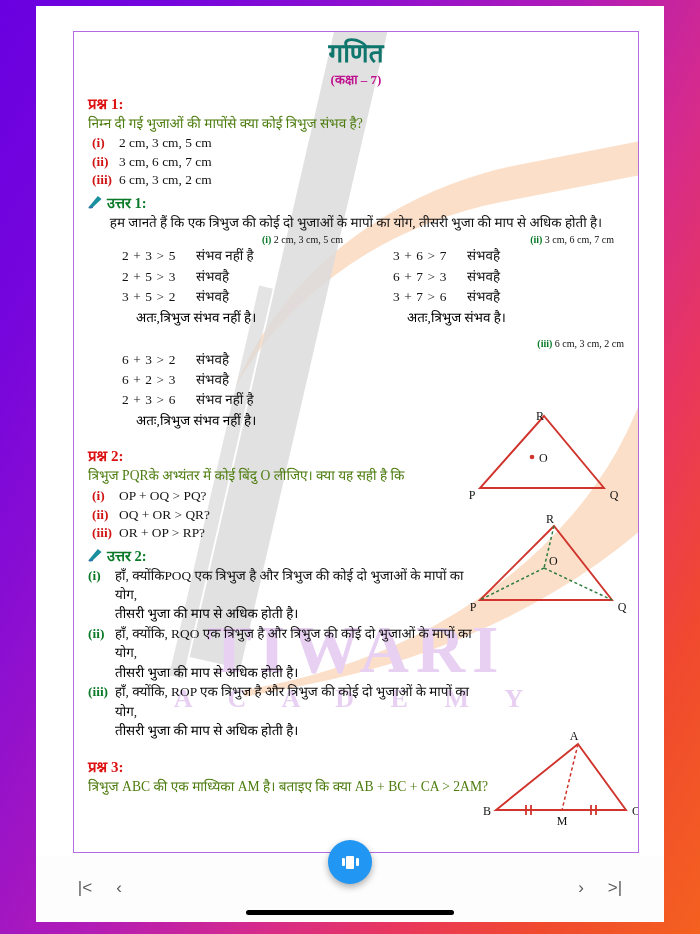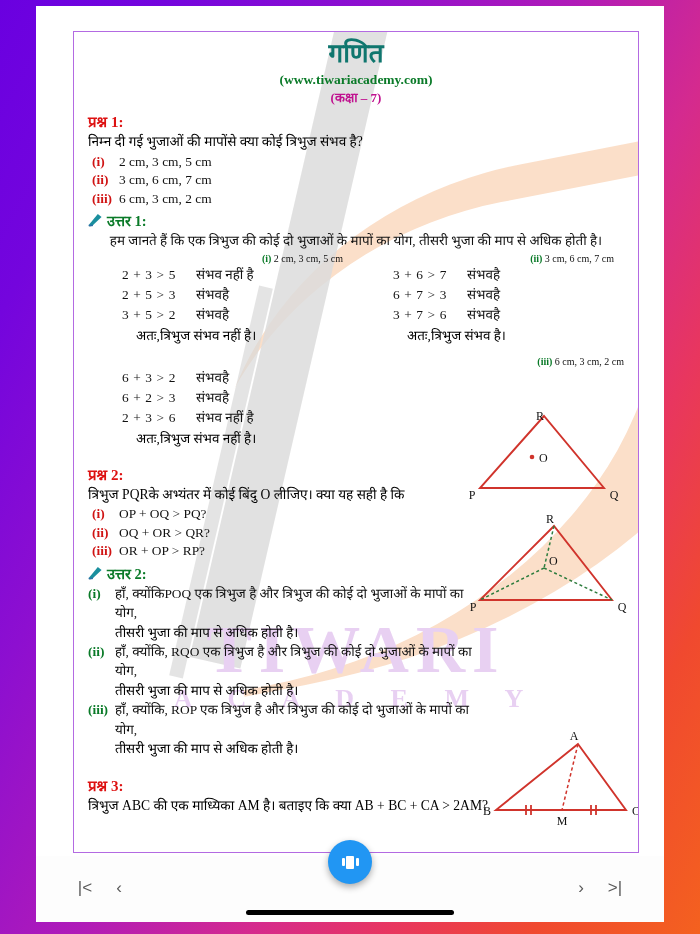--- a/index.html
+++ b/index.html
@@ -129,21 +129,21 @@
 
   
   .q-head {
     color: #dd1111;
     font-weight: 700;
     font-size: 15px;
     margin-top: 4px;
     margin-bottom: 1px;
   }
   .q-text {
-    color: #000000;
+    color: #4d7c0f;
     font-size: 13.6px;
     line-height: 1.45;
   }
   .opt-list { margin: 1px 0 0 4px; }
   .opt-row {
     display: flex;
     font-size: 13.4px;
     line-height: 1.38;
     color: #111;
   }
@@ -293,21 +293,20 @@
         <div class="swoosh2"></div>
         <div class="gray-band"></div>
         <div class="gray-band2"></div>
         <div class="watermark wm-main">TIWARI</div>
         <div class="watermark wm-sub">A C A D E M Y</div>
       </div>
 
       <div class="content">
 
         <div class="doc-title">गणित</div>
-        <div class="site-url">(www.tiwariacademy.com)</div>
         <div class="class-line">(कक्षा – 7)</div>
 
         <div class="q-head">प्रश्न 1:</div>
         <div class="q-text">निम्न दी गई भुजाओं की मापोंसे क्या कोई त्रिभुज संभव है?</div>
         <div class="opt-list">
           <div class="opt-row">
             <span class="opt-num">(i)</span>
             <span class="opt-body">2 cm, 3 cm, 5 cm</span>
           </div>
           <div class="opt-row">

